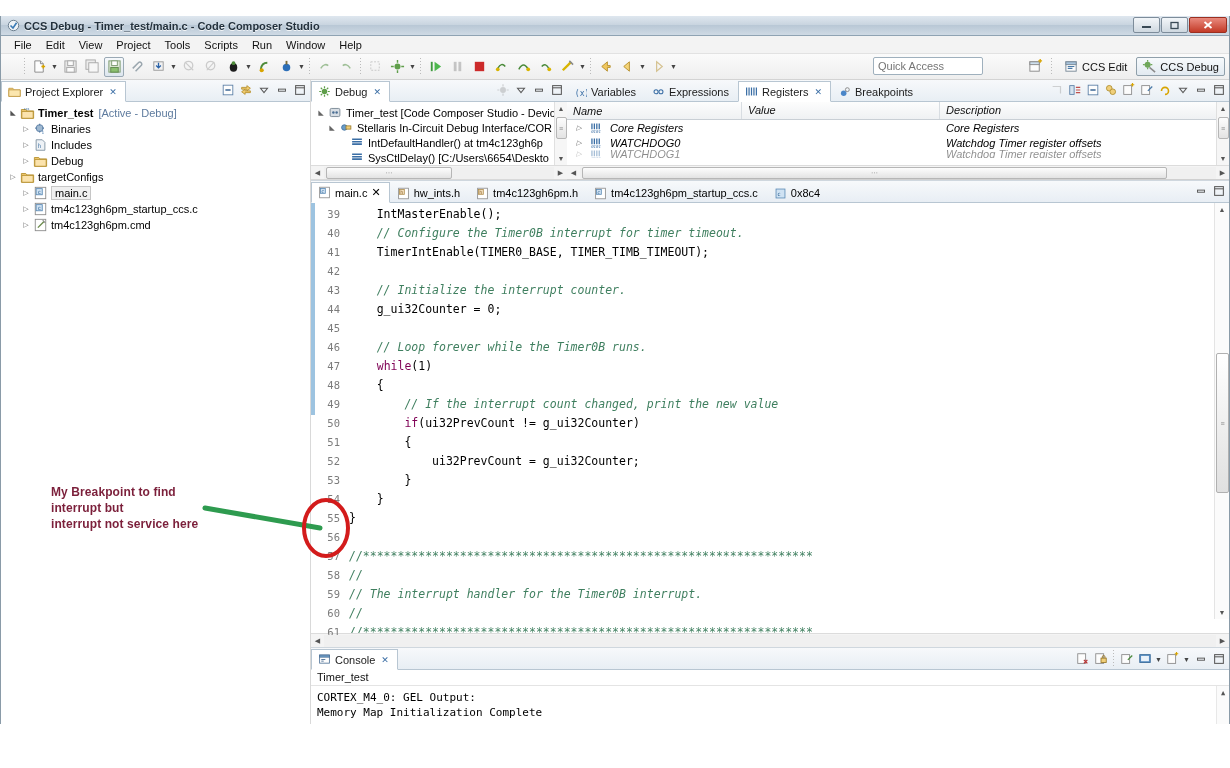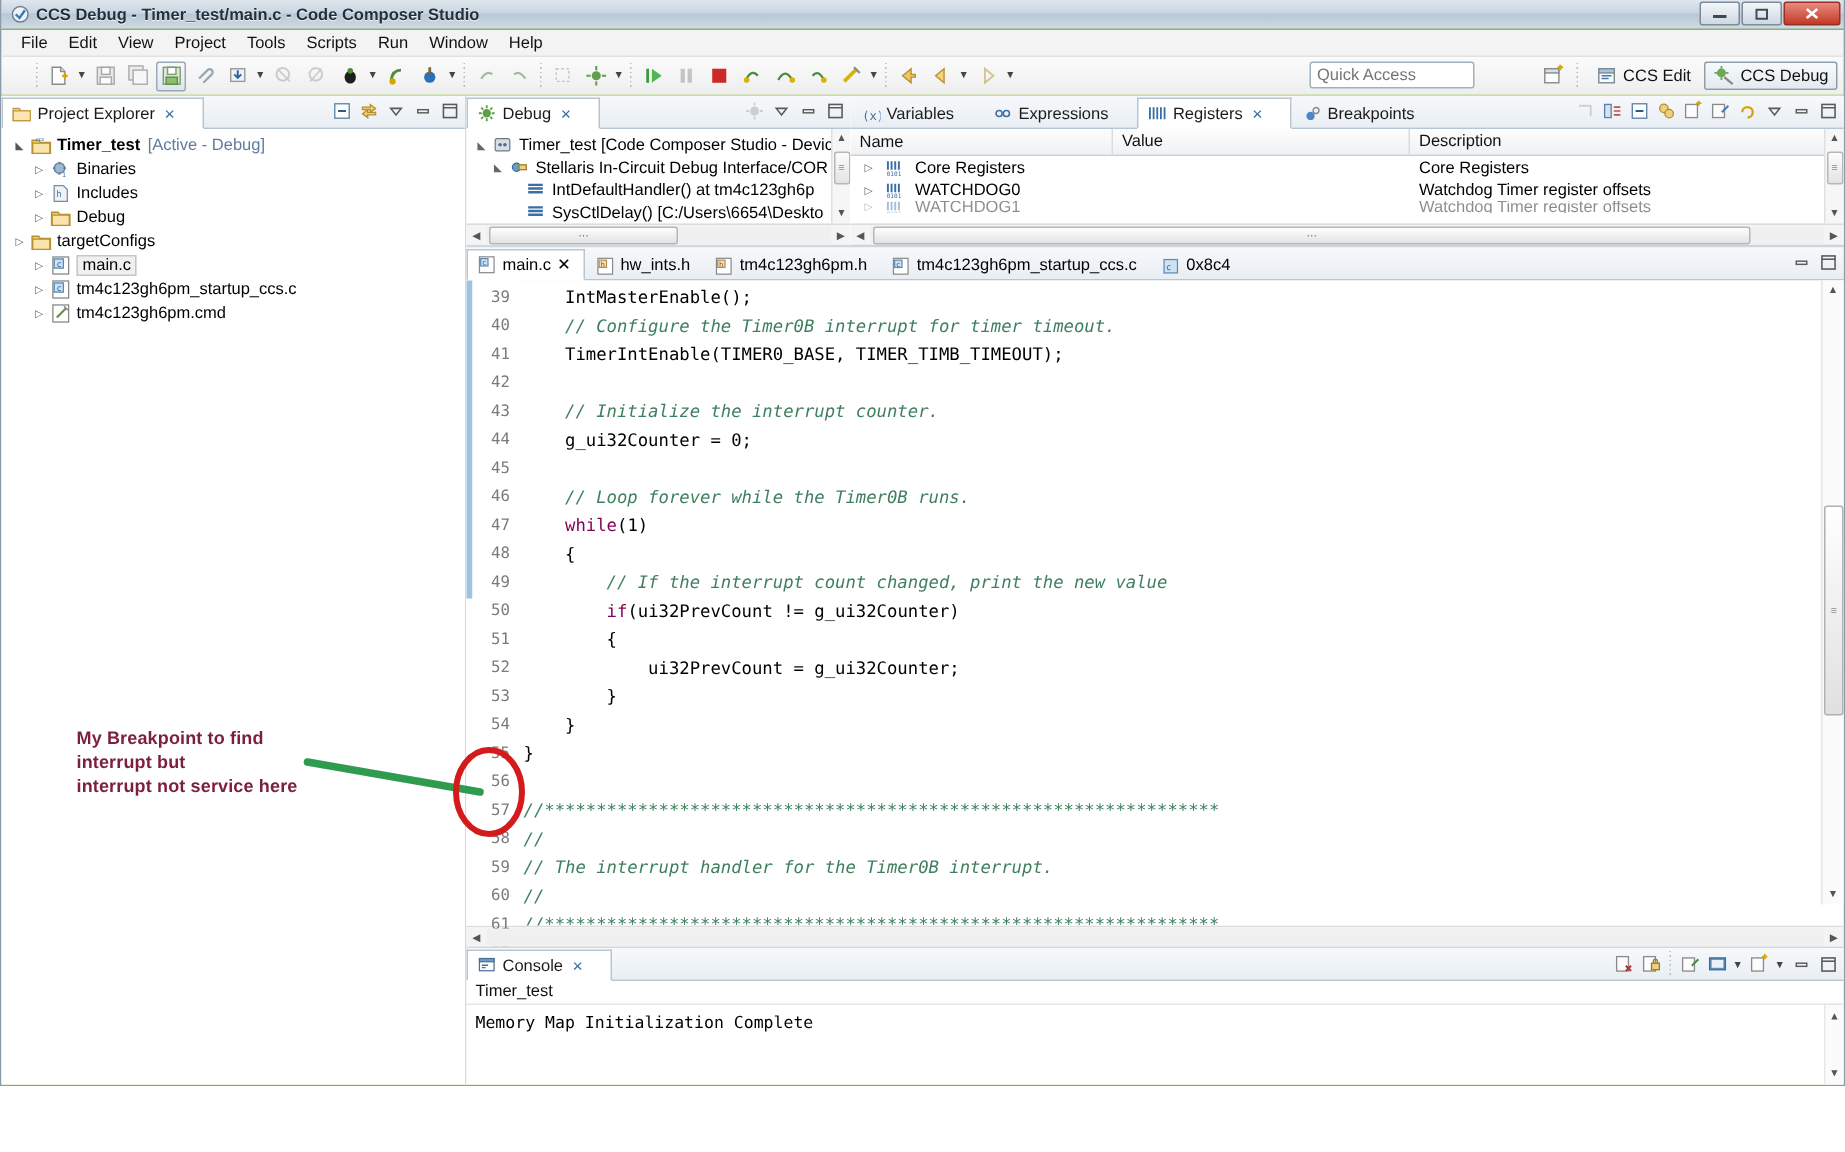--- a/index.html
+++ b/index.html
@@ -7,22 +7,22 @@
   body {
     width:1230px; height:768px;
     background:#ffffff;
     font-family:"Liberation Sans", sans-serif;
     font-size:11px;
     color:#000;
     overflow:hidden;
     position:relative;
   }
   .app {
-    position:absolute; left:0; top:0; width:1230px; height:724px;
-    background:#bef264;
+    position:absolute; left:0; top:16px; width:1230px; height:724px;
+    background:#f0abfc;
     border:1px solid #8a9ba8;
     border-top:none;
     display:flex; flex-direction:column;
   }
 
   
   .titlebar {
     height:20px; flex:0 0 20px;
     background:linear-gradient(to bottom,#dfe7ef 0%,#c9d5e0 45%,#b9c8d6 50%,#cfdae4 100%);
     border-bottom:1px solid #8fa3b3;
@@ -103,21 +103,21 @@
   .right-col { flex:1 1 auto; display:flex; flex-direction:column; min-width:0; }
 
   
   .view { display:flex; flex-direction:column; min-height:0; background:#fff; }
   .view-tabs {
     height:22px; flex:0 0 22px; display:flex; align-items:flex-end;
     background:linear-gradient(to bottom,#f7f9fb,#e8eef4);
     border-bottom:1px solid #b8c6d2; position:relative;
   }
   .vtab {
-    height:21px; display:flex; align-items:center; gap:4px; padding:0 18px 0 6px;
+    height:21px; display:flex; align-items:center; gap:4px; padding:0 8px 0 6px;
     font-size:11px; color:#1b1b1b; border:1px solid transparent; border-bottom:none;
     position:relative; top:1px;
   }
   .vtab.sel {
     background:#fff; border-color:#b8c6d2; border-bottom:1px solid #fff;
     font-weight:normal;
   }
   .vtab .x { font-size:9px; color:#3b6ea5; margin-left:2px; }
   .view-toolbar { position:absolute; right:2px; top:1px; display:flex; align-items:center; gap:1px; }
   .vt-btn { width:17px; height:17px; display:flex; align-items:center; justify-content:center; }
@@ -153,21 +153,21 @@
     border-left:1px solid #e0e0e0; display:flex; flex-direction:column; align-items:center;
   }
   .vs-arrow { width:13px; height:13px; display:flex; align-items:center; justify-content:center;
               font-size:7px; color:#555; }
   .vs-thumb { width:11px; height:22px; margin-top:2px; border:1px solid #b6b6b6; border-radius:2px;
               background:linear-gradient(to bottom,#fdfdfd,#e3e3e3);
               display:flex; align-items:center; justify-content:center; font-size:7px; color:#888; }
 
   
   .reg-view { height:100px; flex:0 0 100px; position:relative; border-bottom:1px solid #d0d0d0; }
-  .reg-table { flex:1 1 auto; position:relative; overflow:hidden; }
+  .reg-table { flex:1 1 auto; position:relative; overflow:hidden;font-style:italic; }
   .reg-head { display:flex; height:18px; background:linear-gradient(to bottom,#fdfdfd,#eff1f3);
               border-bottom:1px solid #c9cfd5; font-size:11px; }
   .reg-head div { padding:2px 6px; border-right:1px solid #d8dde2; color:#111; }
   .reg-row { display:flex; height:15px; font-size:11px; align-items:center; }
   .reg-row > div { padding:0 6px; overflow:hidden; white-space:nowrap; }
   .c-name { width:175px; flex:0 0 175px; display:flex; align-items:center; gap:3px; }
   .c-val  { width:198px; flex:0 0 198px; }
   .c-desc { flex:1 1 auto; }
   .reg-cut { opacity:.45; height:8px; overflow:hidden; }
 
@@ -1029,20 +1029,21 @@
                 </svg>
             </div>
           </div>
         </div>
         <div class="con-sub">Timer_test</div>
         <div class="con-body" id="console-out">
           <div class="con-vscroll">
             <div class="vs-arrow">▲</div>
             <div class="vs-arrow">▼</div>
           </div>
+        <div>CORTEX_M4_0: GEL Output:</div>
             <div>Memory Map Initialization Complete</div>
           </div>
       </div>
 
     </div>
   </div>
 </div>
 
 <div class="outer-white"></div>
 

